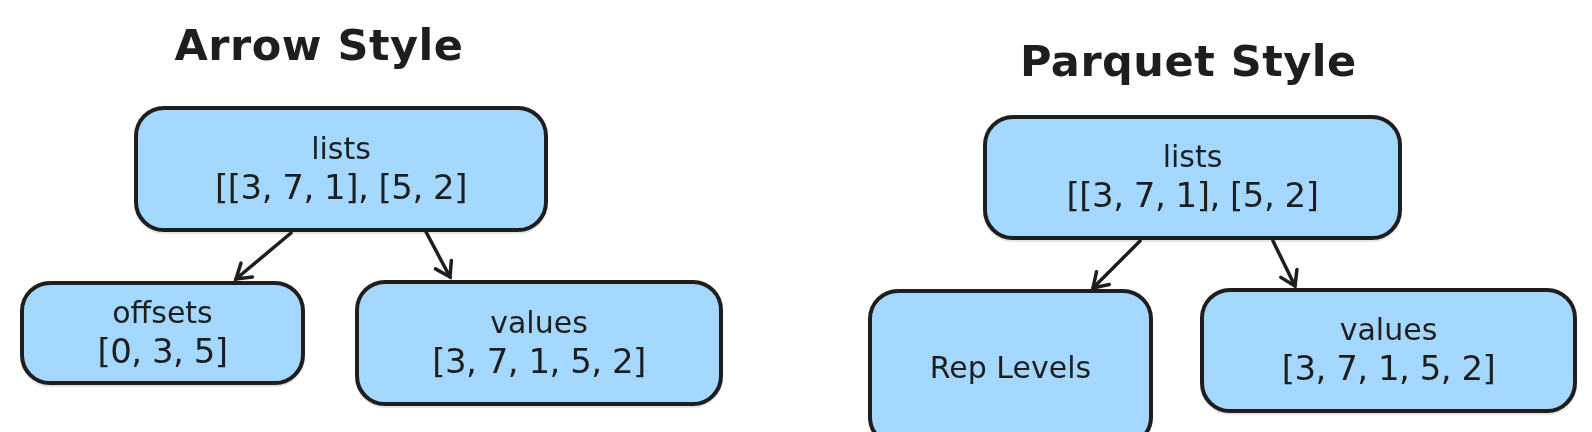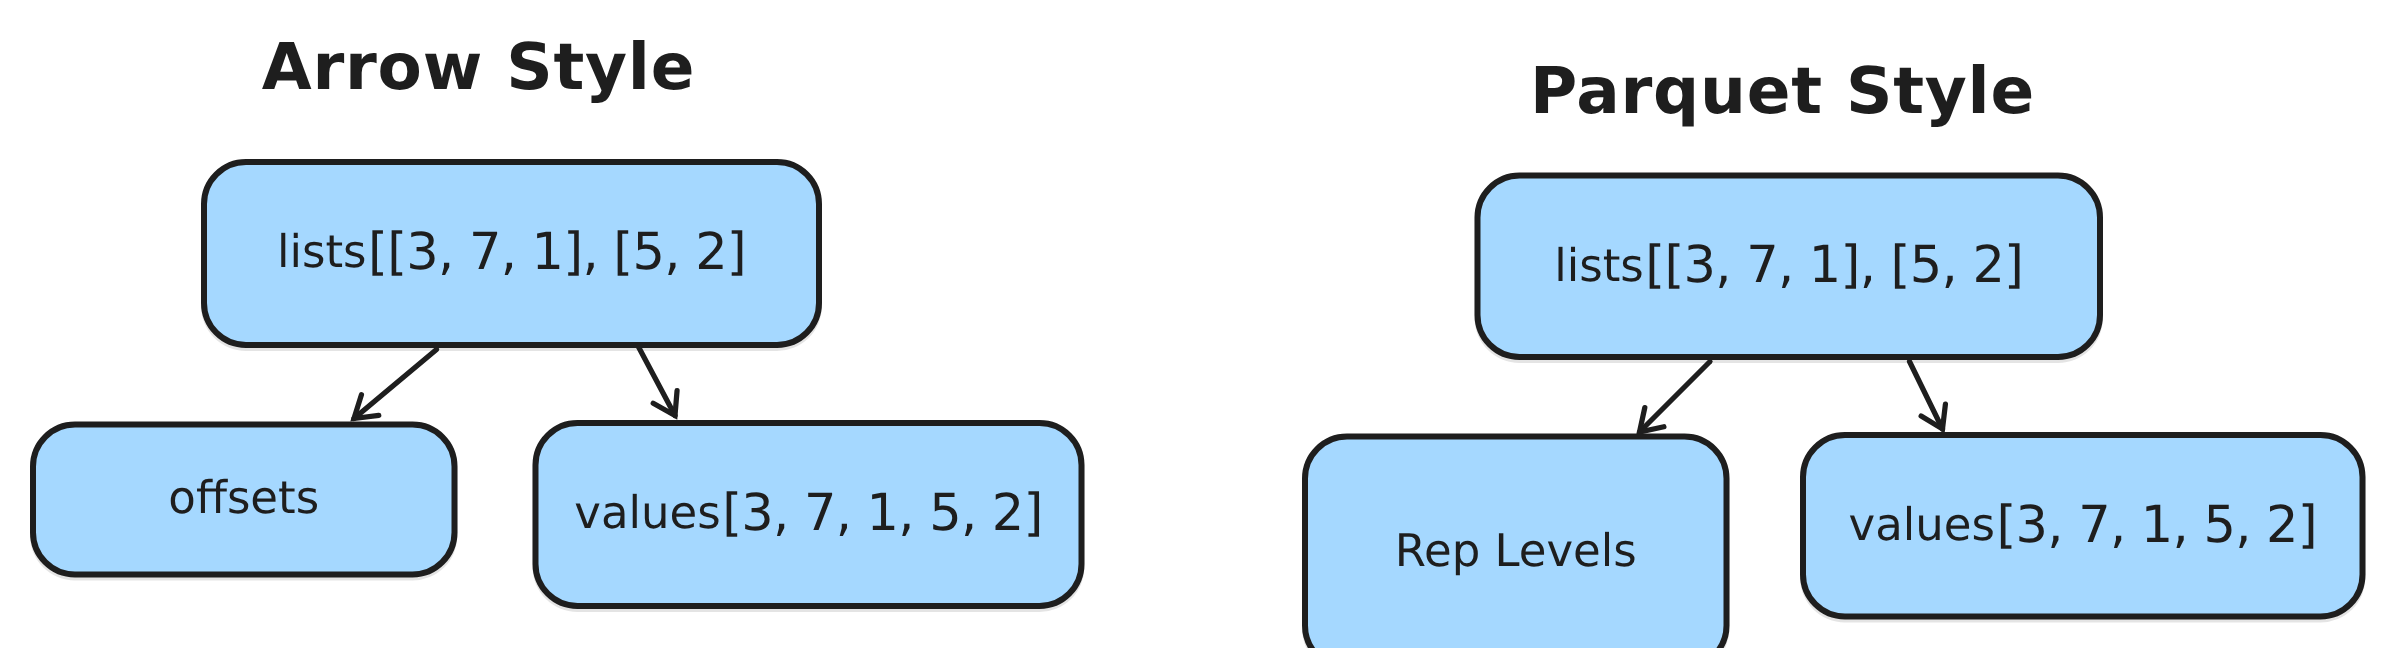--- a/index.html
+++ b/index.html
@@ -36,21 +36,21 @@
     white-space:nowrap;
   }
   .title.left-title{left:169px;top:20px;width:300px;}
   .title.right-title{left:1020px;top:36px;width:300px;}
   .box{
     position:absolute;
     background:var(--fill);
     border:4px solid var(--stroke);
     border-radius:30px;
     display:flex;
-    flex-direction:row;
+    flex-direction:column;
     align-items:center;
     justify-content:center;
     gap:1px;
     box-shadow:0 2px 0 rgba(30,30,30,0.12);
   }
   .box .label{
     font-size:30px;
     line-height:1.2;
     white-space:nowrap;
   }
@@ -94,20 +94,21 @@
 
   <div class="title left-title">Arrow Style</div>
 
   <div class="box b-l-lists">
     <div class="label">lists</div>
     <div class="value">[[3, 7, 1], [5, 2]</div>
   </div>
 
   <div class="box b-l-offsets">
     <div class="label">offsets</div>
+    <div class="value">[0, 3, 5]</div>
   </div>
 
   <div class="box b-l-values">
     <div class="label">values</div>
     <div class="value">[3, 7, 1, 5, 2]</div>
   </div>
 
   <div class="title right-title">Parquet Style</div>
 
   <div class="box b-r-lists">

